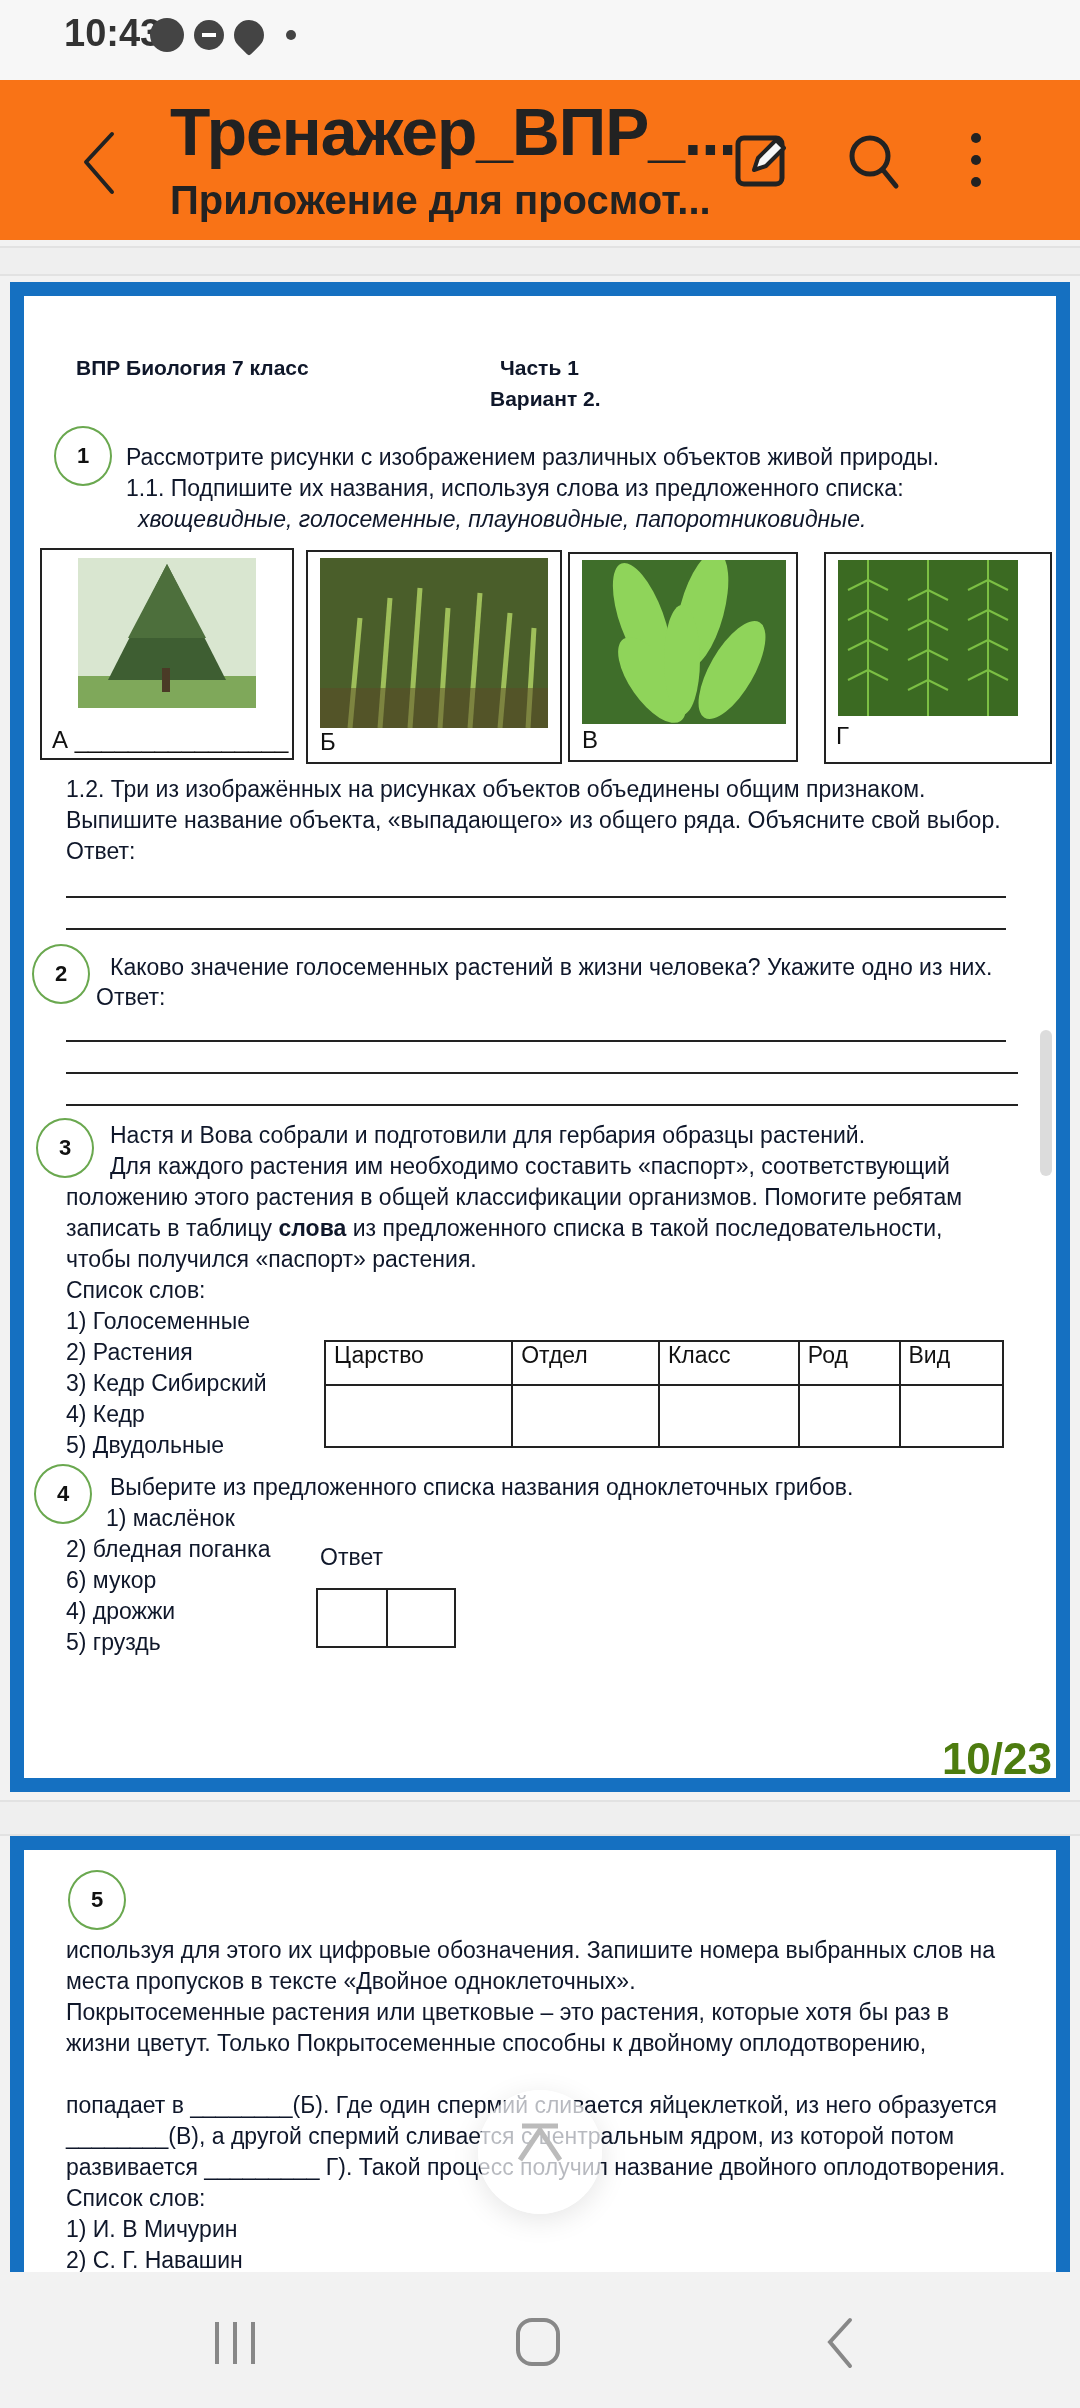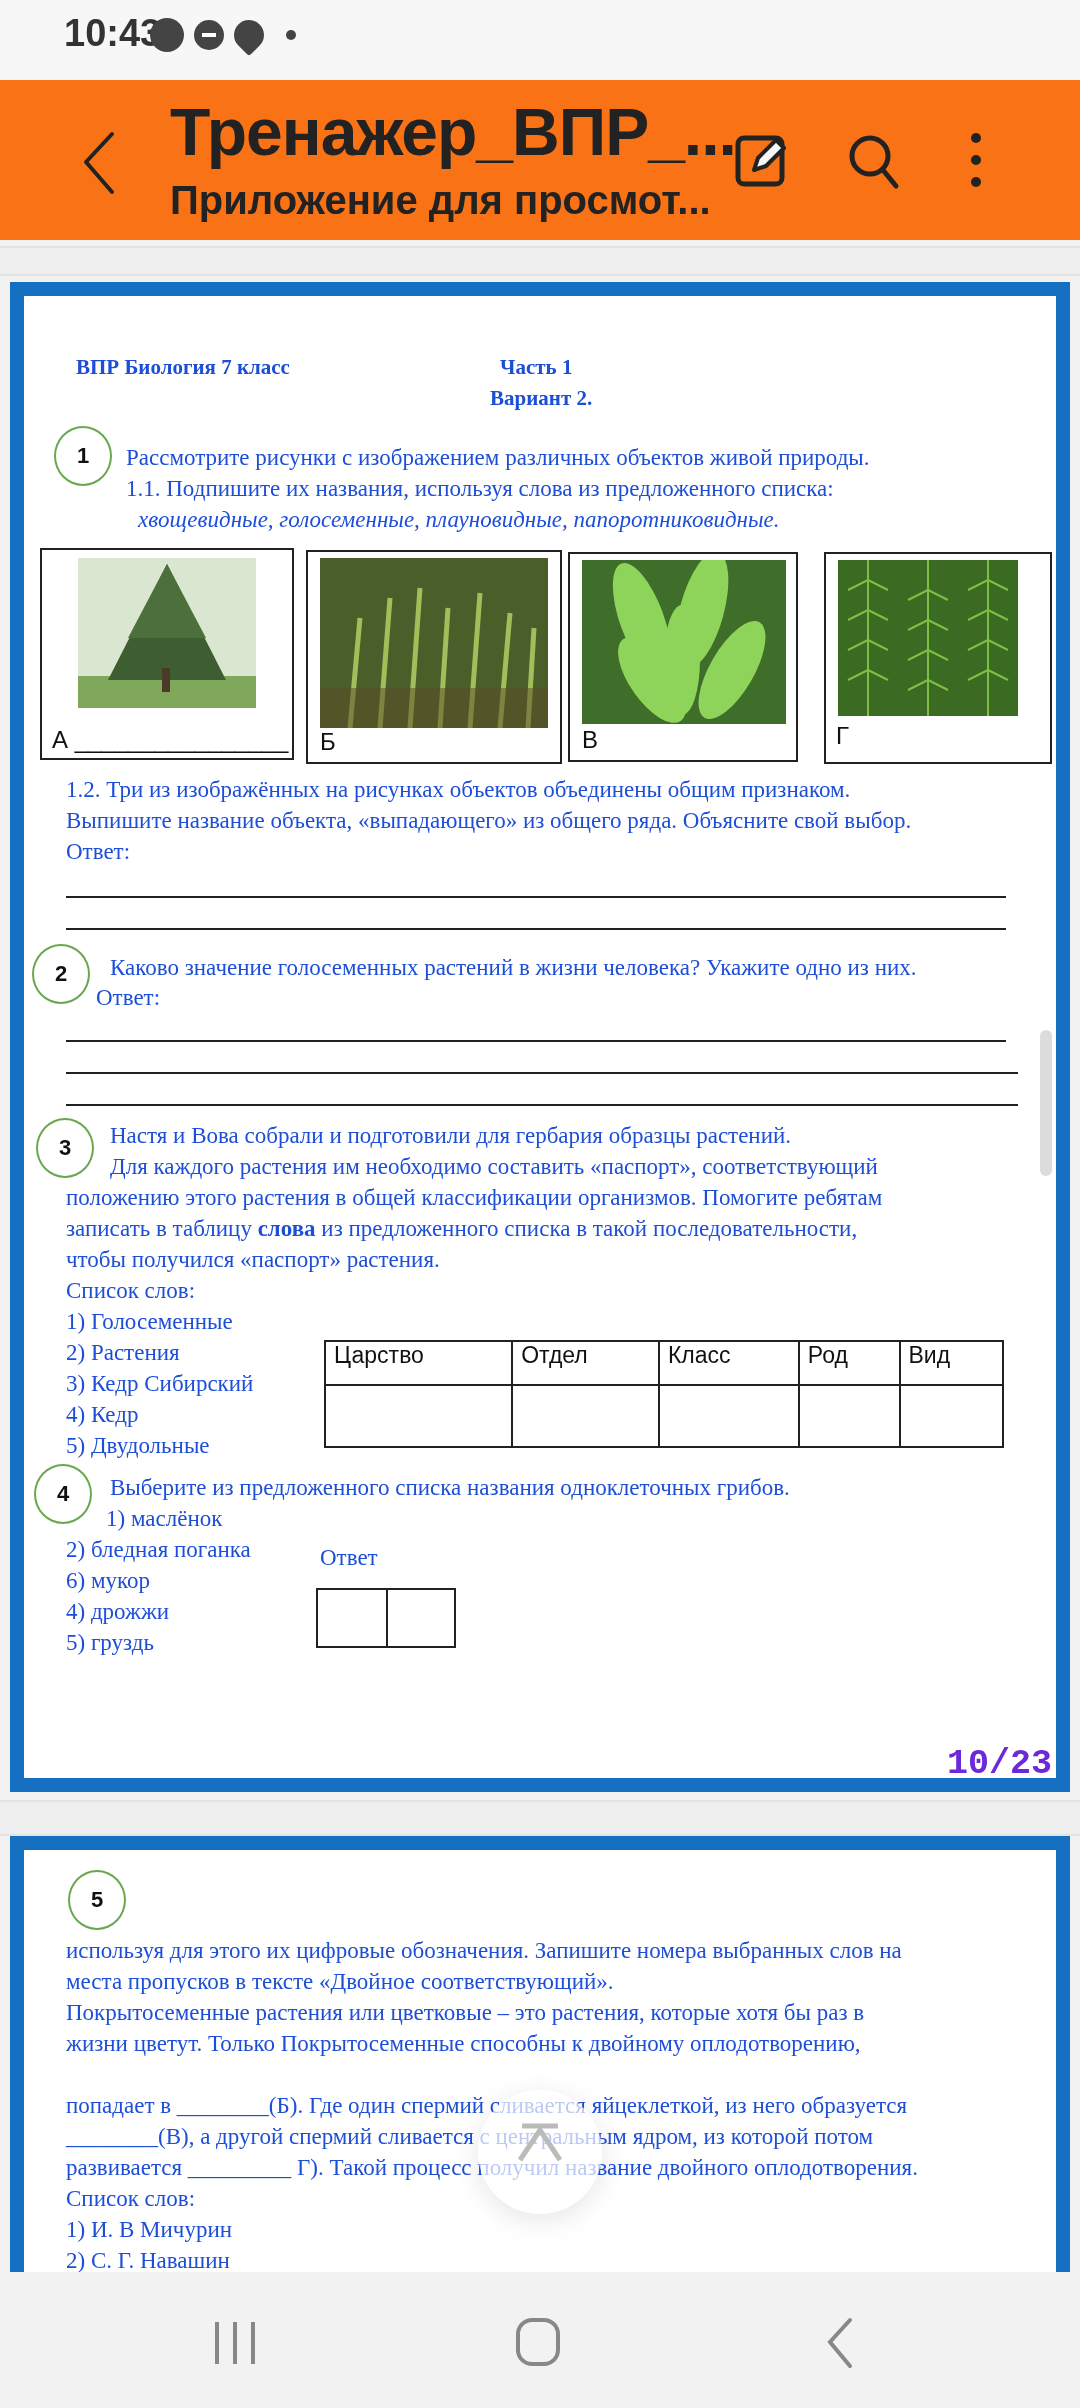--- a/index.html
+++ b/index.html
@@ -20,34 +20,34 @@
   .back-btn { position: absolute; left: 70px; top: 42px; width: 60px; height: 80px; }
   .title { position: absolute; left: 170px; top: 14px; font-size: 66px; font-weight: bold; color: #222; white-space: nowrap; letter-spacing: -1px; }
   .subtitle { position: absolute; left: 170px; top: 98px; font-size: 40px; font-weight: bold; color: #222; white-space: nowrap; }
   .act { position: absolute; top: 44px; width: 72px; height: 72px; }
 
   .divider-strip { position: absolute; top: 246px; left: 0; width: 1080px; height: 30px; background: #efefef; border-top: 2px solid #e2e2e2; border-bottom: 2px solid #e2e2e2; }
 
   .page { position: absolute; left: 10px; width: 1060px; background: #fff; border: 14px solid #1570c1; }
   .page1 { top: 282px; height: 1510px; }
   .page2 { top: 1836px; height: 600px; border-bottom: none; }
-  .doc { position: absolute; font-family: Liberation Serif, serif; font-size: 23px; color: #1d4ed8; line-height: 31px; white-space: nowrap; }
+  .doc { position: absolute; font-family: Liberation Sans, sans-serif; font-size: 23px; color: #0f172a; line-height: 31px; white-space: nowrap; }
   .bold { font-weight: bold; }
   .ital { font-style: italic; }
   .qnum { position: absolute; width: 58px; height: 60px; border: 2px solid #6aa84f; border-radius: 50%; font-weight: bold; font-size: 22px; display: flex; align-items: center; justify-content: center; background: #fff; }
   .line { position: absolute; height: 2px; background: #222; }
   .card { position: absolute; border: 2px solid #222; background: #fff; text-align: center; }
   .photo { position: absolute; }
   .card-label { position: absolute; font-size: 24px; }
   table.passport { position: absolute; border-collapse: collapse; }
   table.passport td { border: 2px solid #222; font-size: 23px; padding: 0 8px; vertical-align: top; }
   .ansbox { position: absolute; border: 2px solid #222; display: flex; }
   .ansbox div { width: 68px; height: 56px; }
   .ansbox div + div { border-left: 2px solid #222; }
-  .page-counter { position: absolute; right: 4px; bottom: -6px; font-size: 35px; color: #6d28d9; font-weight: bold; font-family: Liberation Mono, monospace; }
+  .page-counter { position: absolute; right: 4px; bottom: -6px; font-size: 44px; color: #4d7c0f; font-weight: bold; }
   .scrollbar { position: absolute; left: 1040px; top: 1030px; width: 12px; height: 146px; border-radius: 6px; background: #dcdcdc; }
   .scroll-top-btn { position: absolute; left: 478px; top: 2090px; width: 124px; height: 124px; border-radius: 50%; background: rgba(255,255,255,0.7); box-shadow: 0 6px 28px rgba(0,0,0,0.10); }
 
   .nav-bar { position: absolute; top: 2272px; left: 0; width: 1080px; height: 136px; background: #f2f2f2; }
   .nav-btn { position: absolute; top: 40px; width: 80px; height: 60px; }
 </style>
 </head>
 <body>
 
 <div class="status-bar">
@@ -210,21 +210,21 @@
   <div class="page-counter">10/23</div>
 </div>
 
 <div class="scrollbar"></div>
 
 <div class="divider-strip" style="top:1800px;height:36px;"></div>
 
 <div class="page page2">
   <div class="qnum" style="left:44px;top:20px;">5</div>
   <div class="doc" style="left:42px;top:85px;">используя для этого их цифровые обозначения. Запишите номера выбранных слов на</div>
-  <div class="doc" style="left:42px;top:116px;">места пропусков в тексте «Двойное соответствующий».</div>
+  <div class="doc" style="left:42px;top:116px;">места пропусков в тексте «Двойное одноклеточных».</div>
   <div class="doc" style="left:42px;top:147px;">Покрытосеменные растения или цветковые – это растения, которые хотя бы раз в</div>
   <div class="doc" style="left:42px;top:178px;">жизни цветут. Только Покрытосеменные способны к двойному оплодотворению,</div>
   <div class="doc" style="left:42px;top:240px;">попадает в   ________(Б). Где один спермий сливается яйцеклеткой, из него образуется</div>
   <div class="doc" style="left:42px;top:271px;">________(В), а другой спермий сливается с центральным ядром, из которой потом</div>
   <div class="doc" style="left:42px;top:302px;">развивается _________ Г). Такой процесс получил название двойного оплодотворения.</div>
   <div class="doc" style="left:42px;top:333px;">Список слов:</div>
   <div class="doc" style="left:42px;top:364px;">1) И. В Мичурин</div>
   <div class="doc" style="left:42px;top:395px;">2) С. Г. Навашин</div>
   <div class="doc" style="left:42px;top:426px;">3) ...</div>
 </div>

